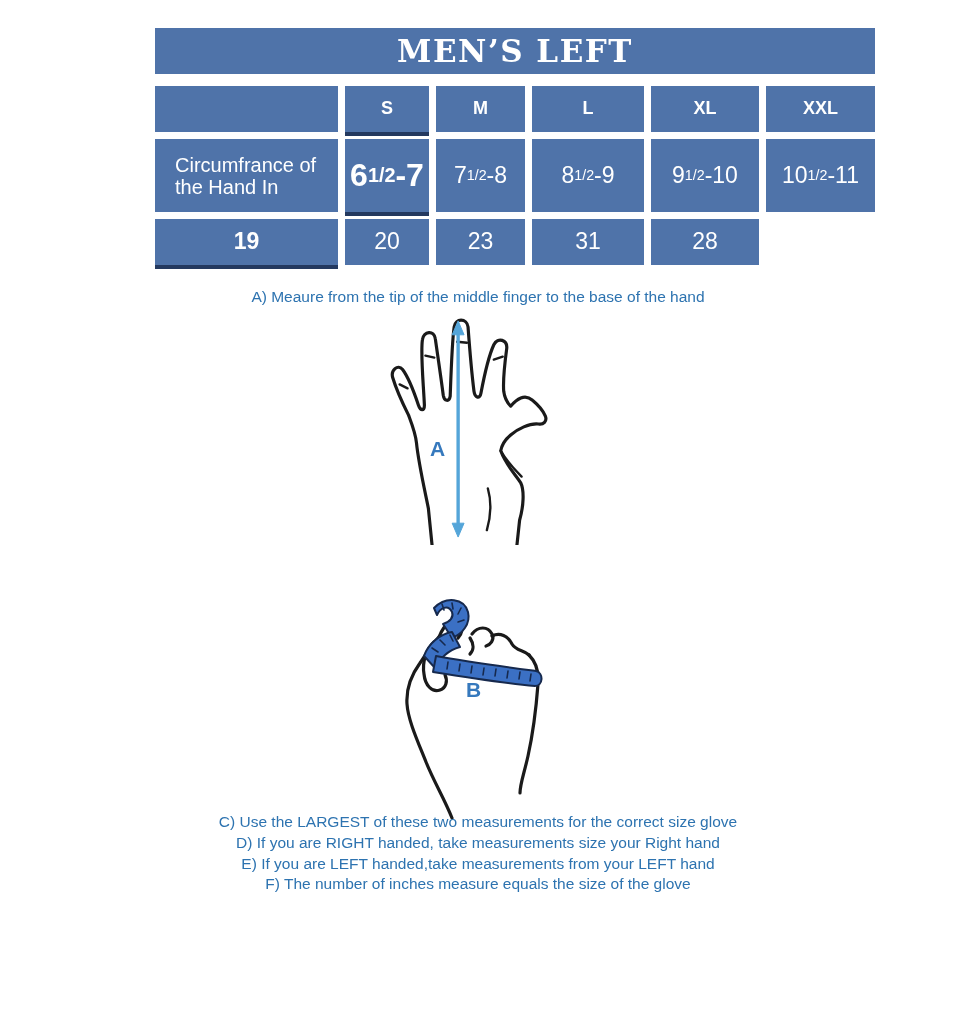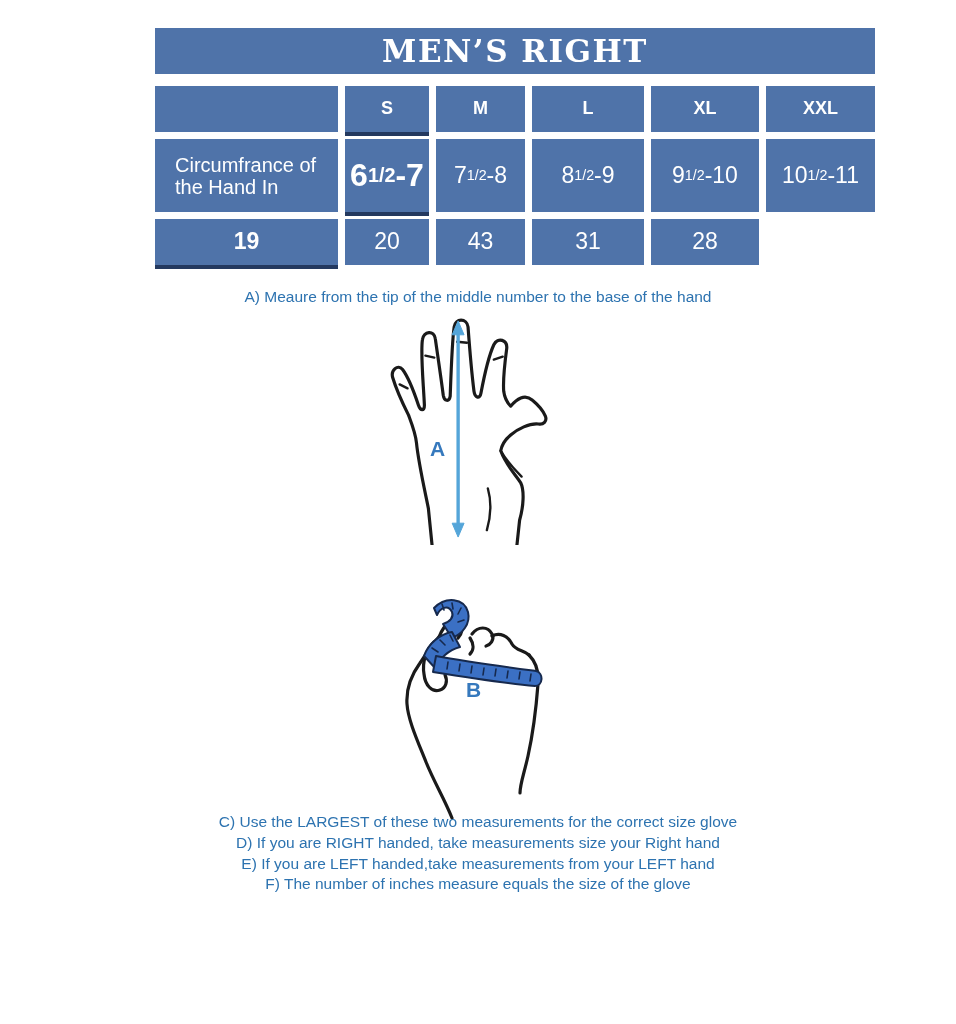--- a/index.html
+++ b/index.html
@@ -61,47 +61,47 @@
   }
   .label-a{left:430px;top:437px;}
   .label-b{left:466px;top:678px;}
 </style>
 </head>
 <body>
 
 <div class="page">
 
   <div class="table-wrap">
-    <div class="table-title">MEN’S RIGHT</div>
+    <div class="table-title">MEN’S LEFT</div>
 
     <div class="size-grid">
 
       <div class="cell colhead"></div>
       <div class="cell colhead sel">S</div>
       <div class="cell colhead">M</div>
       <div class="cell colhead">L</div>
       <div class="cell colhead">XL</div>
       <div class="cell colhead">XXL</div>
 
       <div class="cell rowlabel left">Circumfrance of the Hand In</div>
       <div class="cell val sel bigval">6 <span class="frac">1/2</span>-7</div>
       <div class="cell val">7<span class="frac">1/2</span>-8</div>
       <div class="cell val">8<span class="frac">1/2</span> -9</div>
       <div class="cell val">9<span class="frac">1/2</span> -10</div>
       <div class="cell val">10<span class="frac">1/2</span>-11</div>
 
       <div class="cell val sel">19</div>
       <div class="cell val">20</div>
-      <div class="cell val">43</div>
+      <div class="cell val">23</div>
       <div class="cell val">31</div>
       <div class="cell val">28</div>
     </div>
   </div>
 
-  <div class="instr instr-a">A) Meaure from the tip of the middle number to the base of the hand</div>
+  <div class="instr instr-a">A) Meaure from the tip of the middle finger to the base of the hand</div>
 
   <div class="diagram hand-diagram">
     <svg viewBox="0 0 200 235">
 
       <path d="M 60,238 L 56,198
                C 52,178 46,152 44,132
                C 43,122 39,112 36,104
                C 30,92 23,76 20,66
                C 18,59 25,52 30,58
                C 36,66 42,82 46,94

